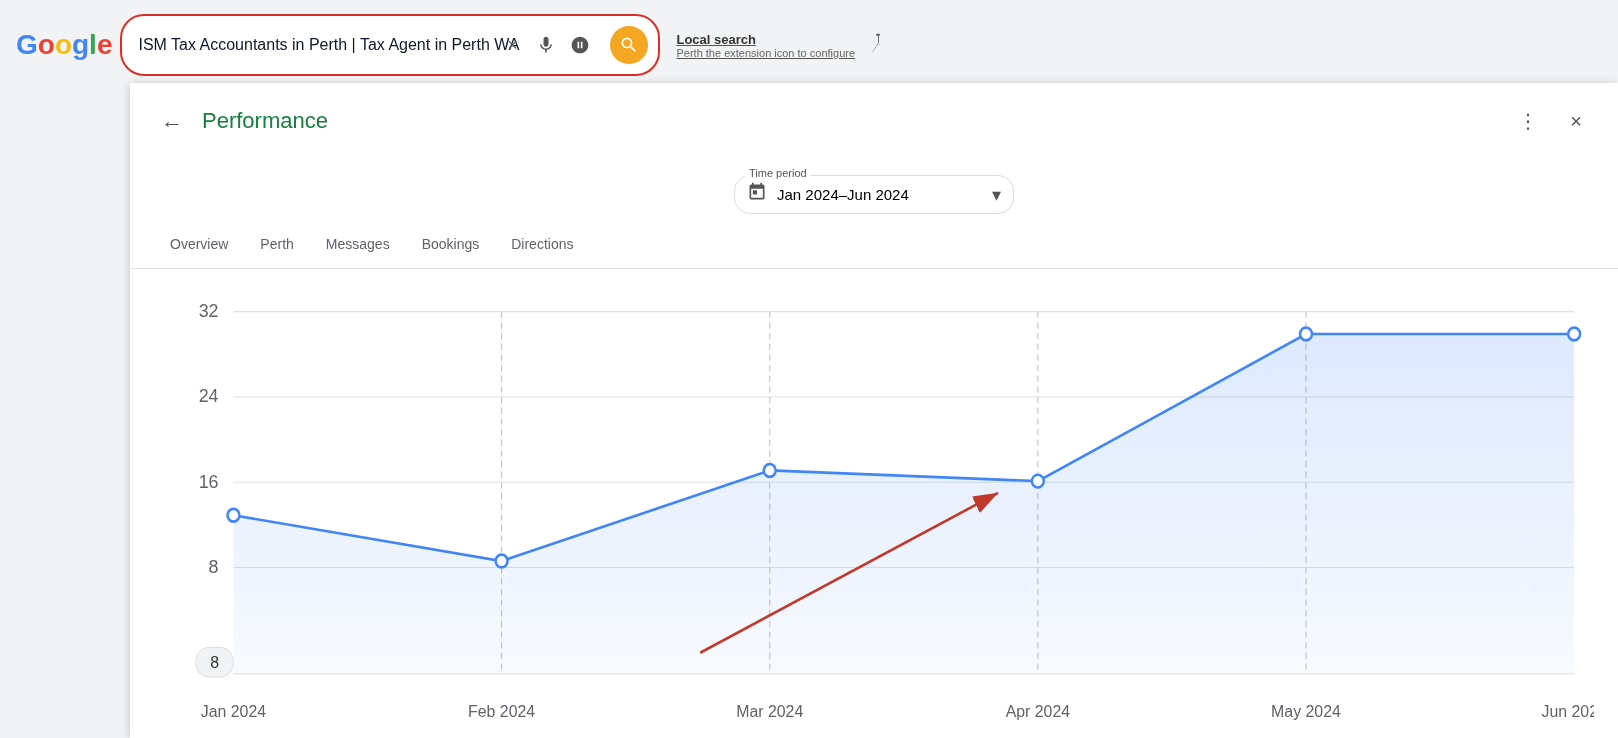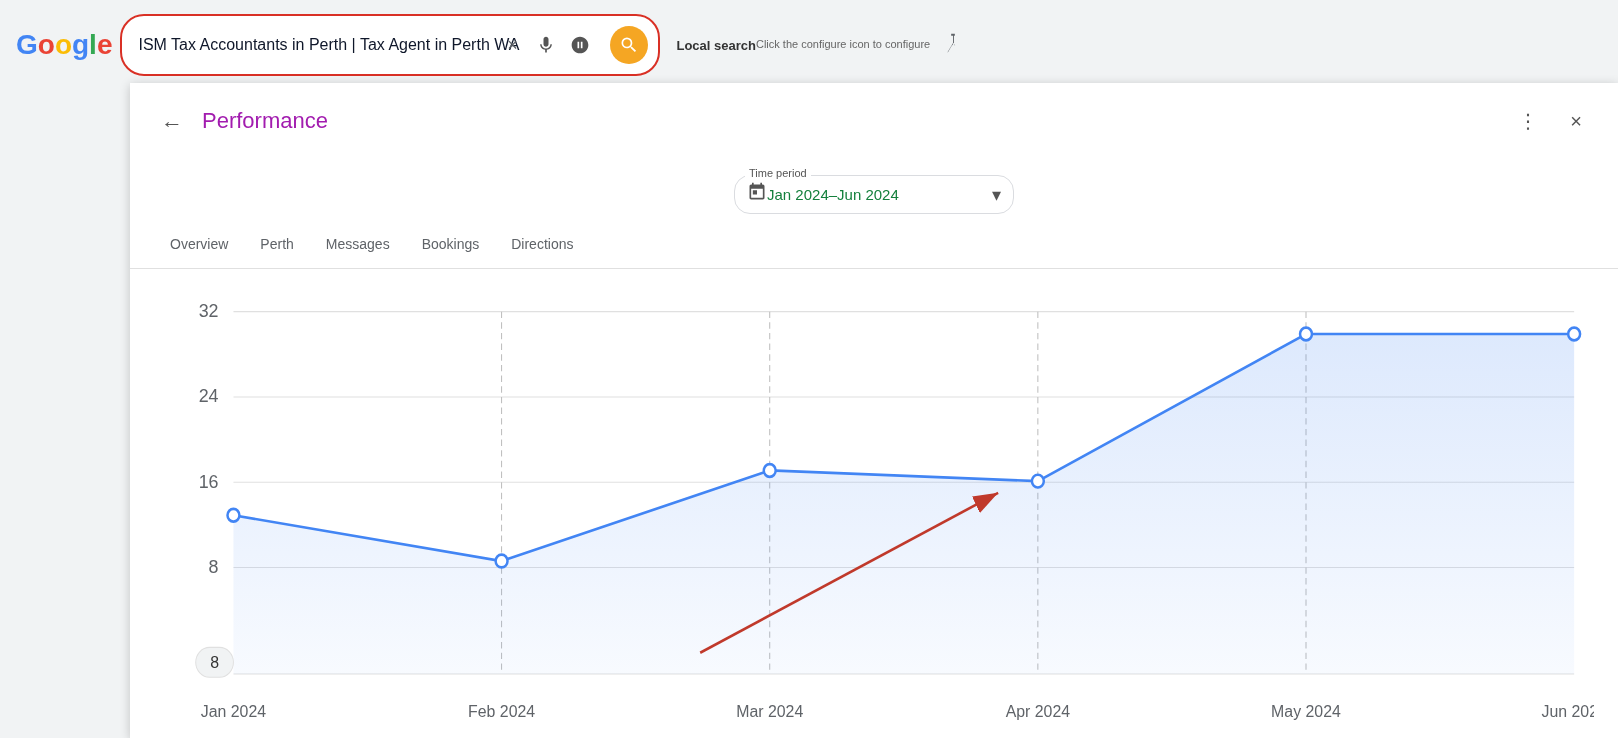--- a/index.html
+++ b/index.html
@@ -100,22 +100,23 @@
       display: flex;
       align-items: center;
       gap: 12px;
       margin-left: 16px;
       color: #555;
       font-size: 13px;
     }
 
     .local-search-badge {
       display: flex;
-      flex-direction: row;
+      flex-direction: column;
       font-size: 12px;
+      text-decoration: underline;
     }
     .local-search-badge .ls-title {
       font-weight: 600;
       font-size: 13px;
       color: #333;
     }
     .local-search-badge .ls-sub {
       color: #666;
       font-size: 11px;
     }
@@ -153,21 +154,21 @@
       cursor: pointer;
       color: #555;
       font-size: 22px;
       margin-right: 12px;
       border-radius: 50%;
     }
 
     .panel-title {
       font-size: 22px;
       font-weight: 400;
-      color: #a21caf;
+      color: #15803d;
       flex: 1;
     }
 
     .panel-actions {
       display: flex;
       gap: 12px;
       align-items: center;
     }
 
     .panel-action-btn {
@@ -206,22 +207,23 @@
       left: 10px;
       background: white;
       padding: 0 4px;
       font-size: 11px;
       color: #555;
     }
 
     .time-period-content {
       display: flex;
       align-items: center;
+      gap: 10px;
       font-size: 15px;
-      color: #15803d;
+      color: #000000;
     }
 
     .calendar-icon {
       color: #555;
       font-size: 18px;
     }
 
     .dropdown-arrow {
       position: absolute;
       right: 12px;
@@ -297,21 +299,21 @@
         <svg width="20" height="20" viewBox="0 0 24 24" fill="white">
             <path d="M15.5 14h-.79l-.28-.27A6.471 6.471 0 0 0 16 9.5 6.5 6.5 0 1 0 9.5 16c1.61 0 3.09-.59 4.23-1.57l.27.28v.79l5 4.99L20.49 19l-4.99-5zm-6 0C7.01 14 5 11.99 5 9.5S7.01 5 9.5 5 14 7.01 14 9.5 11.99 14 9.5 14z"></path>
           </svg>
       </div>
     </div>
   </div>
 
   <div class="extension-area">
     <div class="local-search-badge">
       <span class="ls-title">Local search</span>
-      <span class="ls-sub">Click the configure icon to configure</span>
+      <span class="ls-sub">Perth the extension icon to configure</span>
     </div>
     <span style="font-size:20px; color:#555;">
       <svg width="22" height="22" viewBox="0 0 24 24" fill="#5f6368">
           <path d="M6 22l6-10V4h1V2H11v2h1v8L6 22zm6.5-10l1.88 3.13C13.62 14.43 13 13.73 13 13V4h-1v9c0 .73-.62 1.43-1.38 1.87L6.5 22H6l6-10zM10 4h4V2h-4v2z"></path>
         </svg>
     </span>
   </div>
 </div>
 
 <div class="panel">

